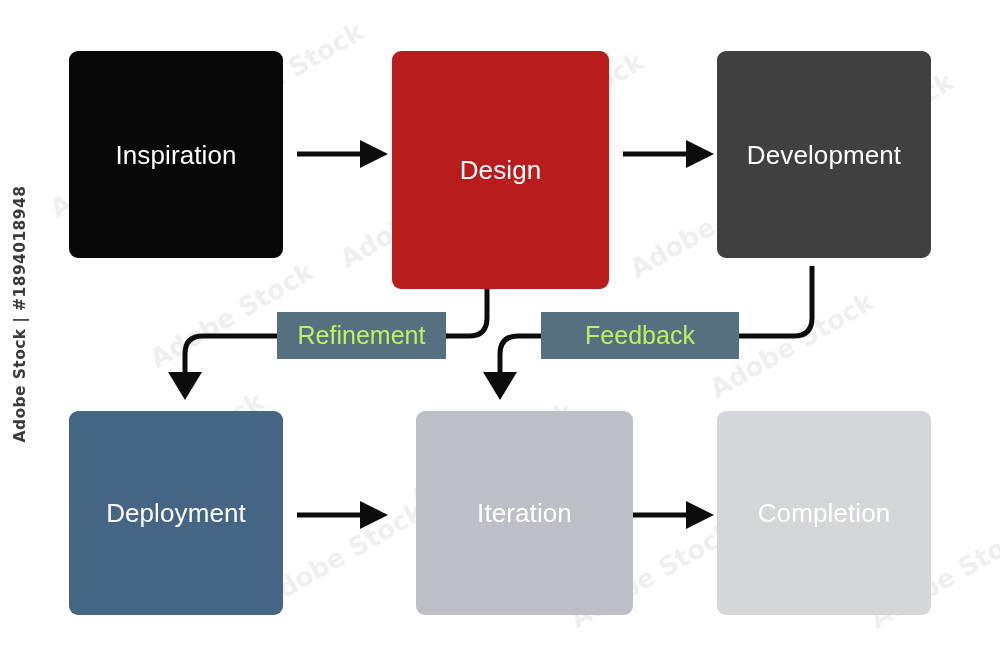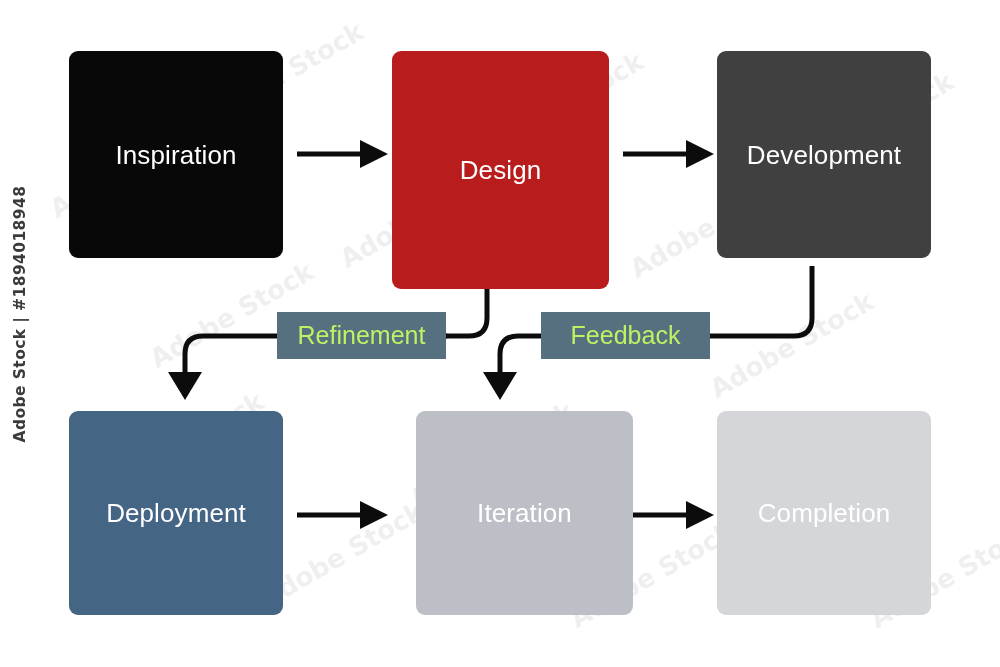--- a/index.html
+++ b/index.html
@@ -199,17 +199,17 @@
   </div>
 
   <div class="node" style="left:717px; top:411px; width:214px; height:204px; background:#d4d6da;">
     <span class="node-label">Completion</span>
   </div>
 
   <div class="chip" style="left:277px; top:312px; width:169px; height:47px; background:#56707f;">
     <span class="chip-label">Refinement</span>
   </div>
 
-  <div class="chip" style="left:541px; top:312px; width:169px; height:47px; background:#56707f;justify-content:center;">
+  <div class="chip" style="left:541px; top:312px; width:198px; height:47px; background:#56707f;justify-content:center;">
     <span class="chip-label">Feedback</span>
   </div>
 
 </div>
 
 </body></html>

